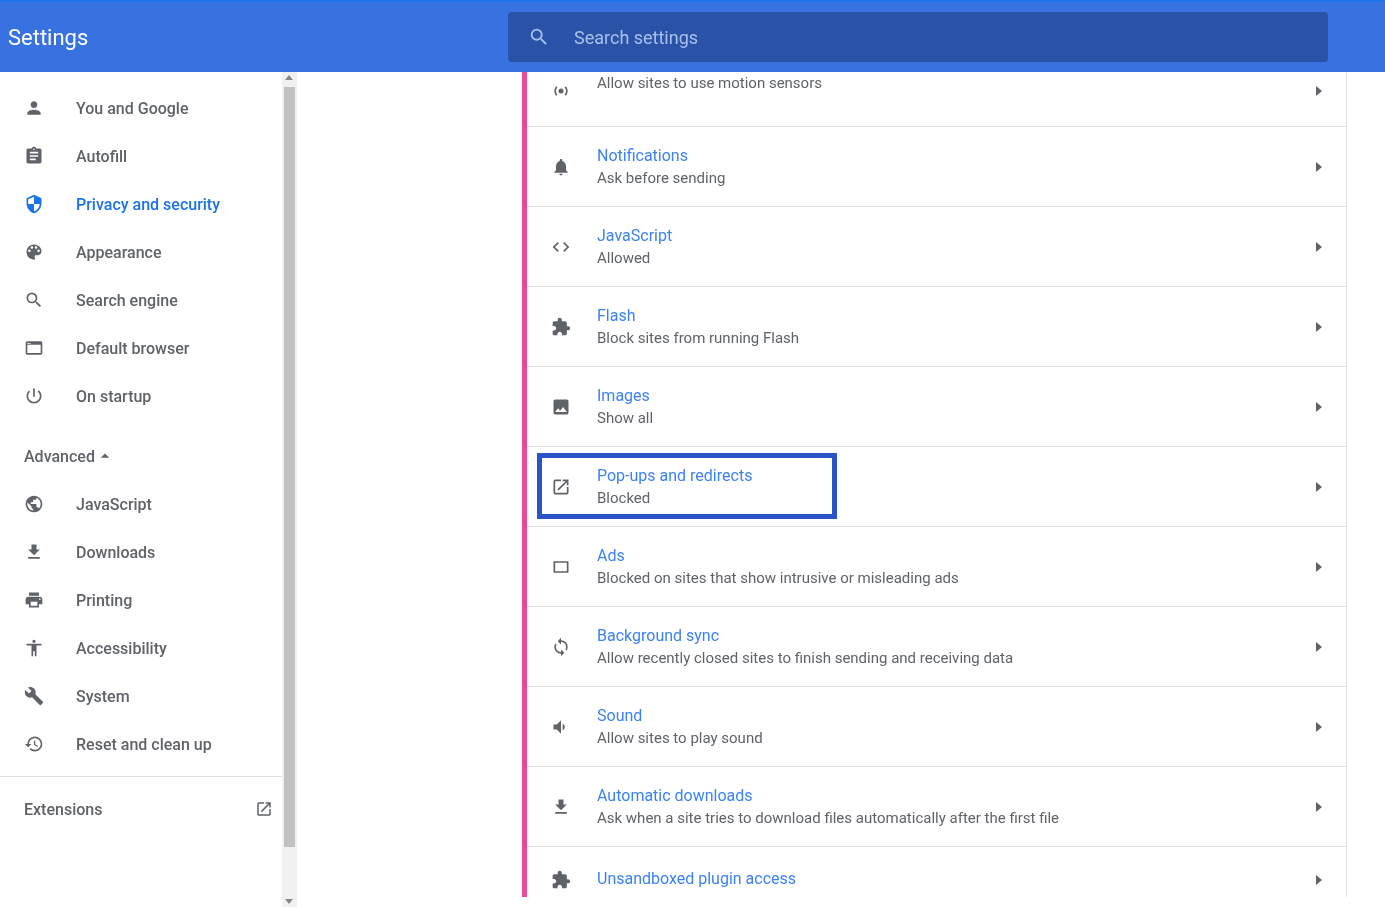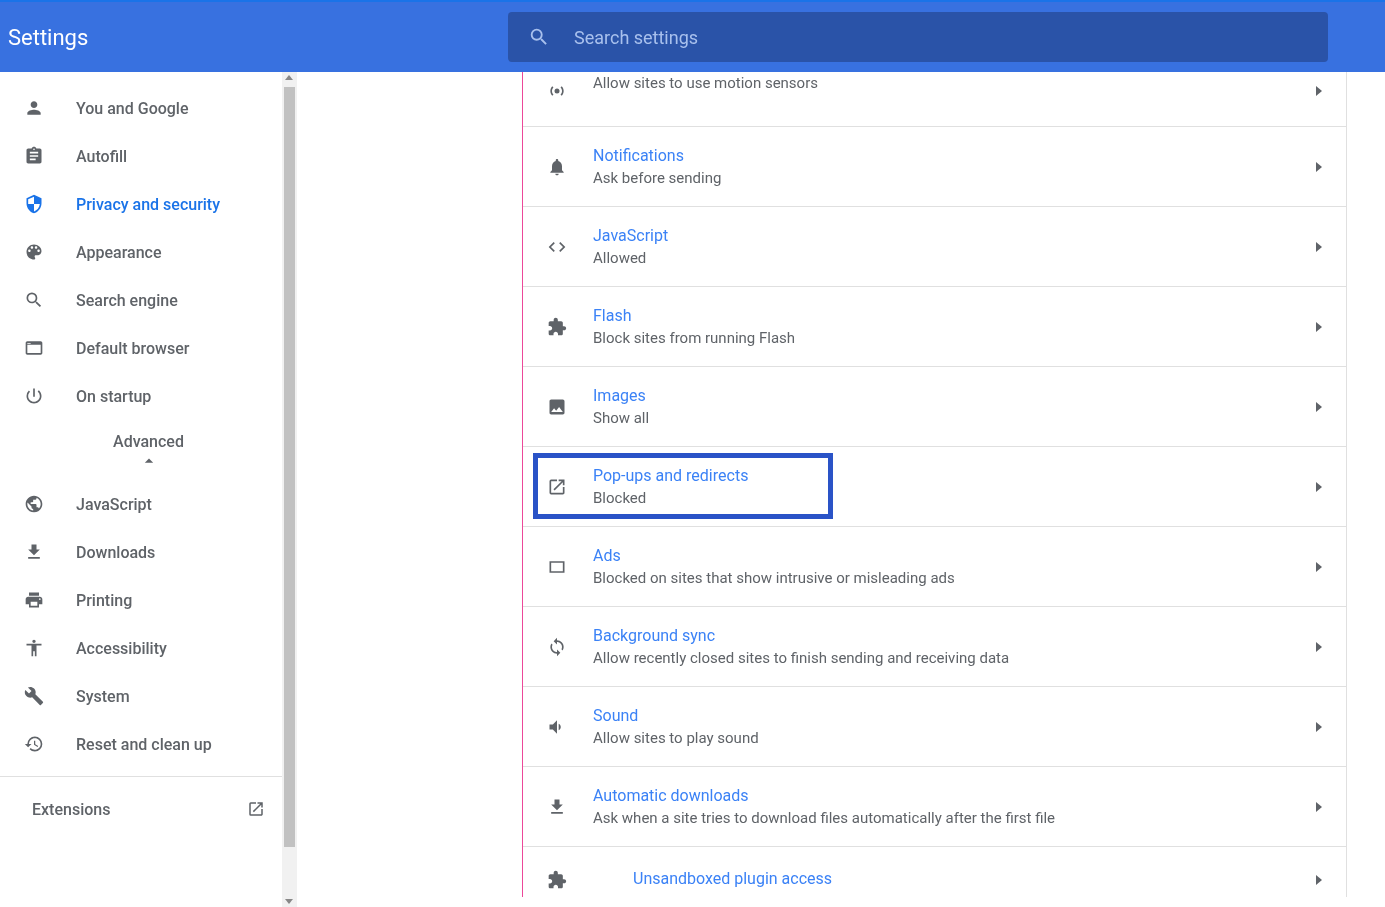--- a/index.html
+++ b/index.html
@@ -57,31 +57,30 @@
     .nav-item svg, .nav-icon { width: 20px; height: 20px; fill: currentColor; margin-right: 32px; flex-shrink: 0; }
     .nav-label { font-size: 16px; font-weight: 500; }
     .advanced-toggle {
       display: flex;
       align-items: center;
       height: 48px;
       padding: 0 24px;
       cursor: pointer;
       color: #5f6368;
       margin-top: 12px;
-      flex-direction: column;
     }
     .advanced-toggle .nav-label { font-size: 16px; font-weight: 500; }
     .advanced-toggle svg.chev { width: 20px; height: 20px; fill: #5f6368; }
     .sidebar-divider { height: 1px; background: #e0e0e0; margin: 8px 0; }
     .ext-item {
       display: flex;
       align-items: center;
       justify-content: space-between;
       height: 48px;
-      padding: 0 32px;
+      padding: 0 24px;
       cursor: pointer;
       color: #5f6368;
     }
     .ext-item .nav-label { font-size: 16px; font-weight: 500; }
     .scroll-indicator {
       position: absolute;
       right: 0;
       top: 0;
       width: 15px;
       height: 100%;
@@ -100,21 +99,21 @@
       position: absolute;
       left: 2px;
       top: 15px;
       width: 11px;
       height: 760px;
       background: #c1c1c1;
     }
     .main { flex: 1; overflow-y: auto; position: relative; padding-left: 225px; }
     .settings-list {
       width: 825px;
-      border-left: 1px solid #ec4899;
+      border-left: 5px solid #ec4899;
       border-right: 1px solid #e0e0e0;
     }
     .setting-row {
       display: flex;
       align-items: center;
       min-height: 80px;
       padding: 16px 24px;
       border-bottom: 1px solid #e0e0e0;
       cursor: pointer;
       position: relative;
@@ -378,21 +377,21 @@
         <svg class="setting-icon" viewBox="0 0 24 24">
             <path d="M19 9h-4V3H9v6H5l7 7 7-7zM5 18v2h14v-2H5z"></path>
           </svg>
         <div class="setting-text">
           <div class="setting-title">Automatic downloads</div>
           <div class="setting-sub">Ask when a site tries to download files automatically after the first file</div>
         </div>
         <div class="arrow-right"></div>
       </div>
 
-      <div class="setting-row" style="border-bottom:none;min-height:50px;padding-bottom:0;gap:40px;">
+      <div class="setting-row" style="border-bottom:none;min-height:50px;padding-bottom:0;">
         <svg class="setting-icon" viewBox="0 0 24 24">
             <path d="M20.5 11H19V7c0-1.1-.9-2-2-2h-4V3.5C13 2.12 11.88 1 10.5 1S8 2.12 8 3.5V5H4c-1.1 0-2 .9-2 2v3.8h1.5c1.5 0 2.7 1.2 2.7 2.7S5 16.2 3.5 16.2H2V20c0 1.1.9 2 2 2h3.8v-1.5c0-1.5 1.2-2.7 2.7-2.7s2.7 1.2 2.7 2.7V22H17c1.1 0 2-.9 2-2v-4h1.5c1.38 0 2.5-1.12 2.5-2.5S21.88 11 20.5 11z"></path>
           </svg>
         <div class="setting-text">
           <div class="setting-title">Unsandboxed plugin access</div>
         </div>
         <div class="arrow-right"></div>
       </div>
 
     </div>

